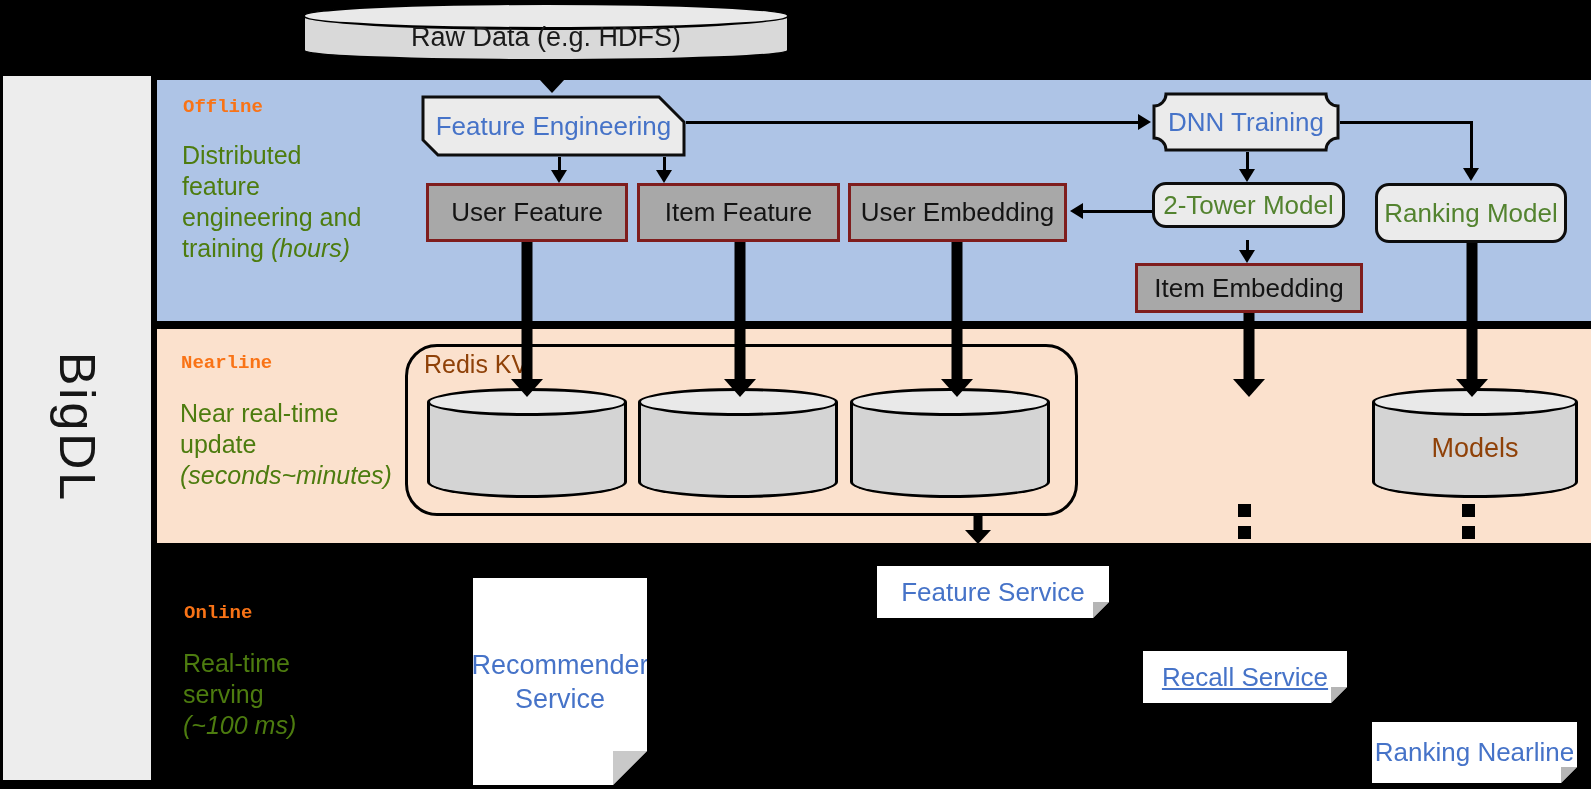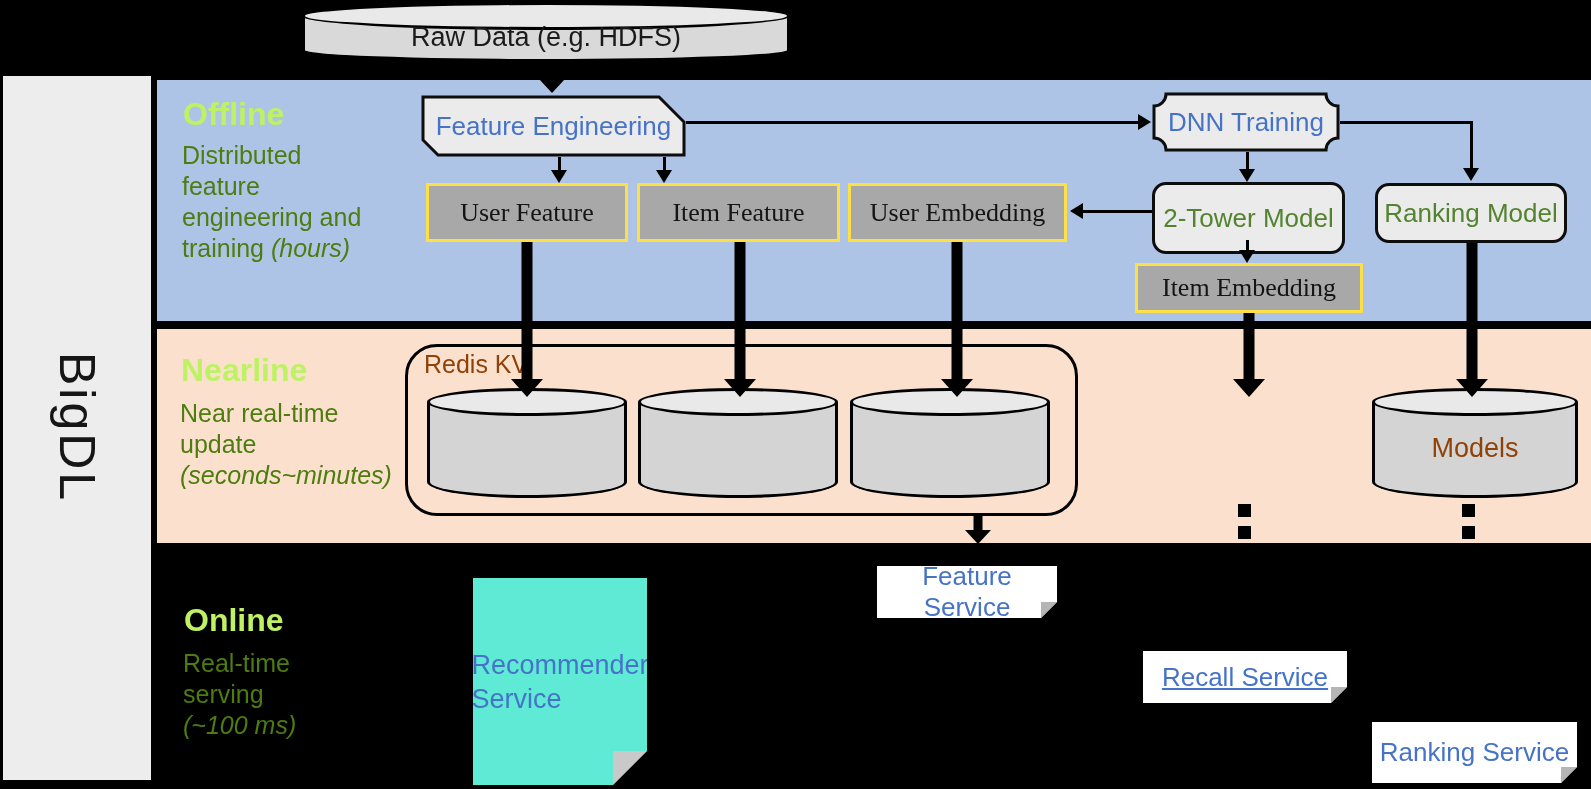--- a/index.html
+++ b/index.html
@@ -8,29 +8,29 @@
 
   
   .band{position:absolute;left:157px;width:1434px;}
   .band-offline{top:80px;height:241px;background:#aec4e6;}
   .band-nearline{top:329px;height:214px;background:#fbe1cd;}
   .sidebar{position:absolute;left:3px;top:76px;width:148px;height:704px;background:#ededed;
            display:flex;align-items:center;justify-content:center;}
   .sidebar span{writing-mode:vertical-rl;font-size:50px;color:#161616;letter-spacing:3px;}
 
   
-  .sec-title{position:absolute;font-size:32px;font-weight:700;color:#bef264;}
+  .sec-title{position:absolute;font-size:19px;font-weight:700;color:#f97316;font-family:Liberation Mono, monospace;}
   .sec-desc{position:absolute;font-size:25px;line-height:31px;color:#4d7c0f;}
   .sec-desc i{font-style:italic;}
 
   
   .node{position:absolute;display:flex;align-items:center;justify-content:center;
         text-align:center;box-sizing:border-box;}
   .node .lbl{position:relative;z-index:2;}
-  .darkbox{background:#a8a8a8;border:3px solid #fde047;color:#141414;font-size:26px;font-family:Liberation Serif, serif;}
+  .darkbox{background:#a8a8a8;border:3px solid #7f1d1d;color:#141414;font-size:26px;}
   .roundbox{background:#ebebeb;border:3px solid #0d0d0d;border-radius:14px;font-size:26px;}
   .green{color:#53832f;}
   .bluetext{color:#4673c8;}
   .shape-svg{position:absolute;inset:0;z-index:1;}
 
   
   .cyl{position:absolute;background:#d4d4d4;border:3px solid #000;border-top:none;
        border-radius:0 0 50% 50% / 0 0 16px 16px;box-sizing:border-box;}
   .cyl::before{content:"";position:absolute;left:-3px;right:-3px;top:-14px;height:28px;
        background:#e9e9e9;border:3px solid #000;border-radius:50%;box-sizing:border-box;}
@@ -60,22 +60,22 @@
   .ah-left{border-top:8px solid transparent;border-bottom:8px solid transparent;border-right:13px solid #000;}
 
   .dot{position:absolute;width:13px;height:13px;background:#000;}
 
   
   .note{position:absolute;background:#fff;color:#4673c8;font-size:26px;
         display:flex;align-items:center;justify-content:center;text-align:center;
         clip-path:polygon(0 0,100% 0,100% calc(100% - 16px),calc(100% - 16px) 100%,0 100%);}
   .note::after{content:"";position:absolute;right:0;bottom:0;width:16px;height:16px;
         background:#b5b5b5;clip-path:polygon(0 0,100% 0,0 100%);}
-  .doc{position:absolute;background:#5eead4;color:#4673c8;font-size:27px;line-height:34px;
-        display:flex;align-items:center;justify-content:center;
+  .doc{position:absolute;background:#ffffff;color:#4673c8;font-size:27px;line-height:34px;
+        display:flex;align-items:center;justify-content:center;text-align:center;
         clip-path:polygon(0 0,100% 0,100% calc(100% - 34px),calc(100% - 34px) 100%,0 100%);}
   .doc::after{content:"";position:absolute;right:0;bottom:0;width:34px;height:34px;
         background:#c9c9c9;clip-path:polygon(0 0,100% 0,0 100%);}
 </style>
 </head>
 <body>
 
 <div class="stage">
 
   <div class="band band-offline"></div>
@@ -127,21 +127,21 @@
   <div class="node darkbox" style="left:637px;top:183px;width:203px;height:59px;">
     <span class="lbl">Item Feature</span>
   </div>
   <div class="node darkbox" style="left:848px;top:183px;width:219px;height:59px;">
     <span class="lbl">User Embedding</span>
   </div>
   <div class="node darkbox" style="left:1135px;top:263px;width:228px;height:50px;">
     <span class="lbl">Item Embedding</span>
   </div>
 
-  <div class="node roundbox green" style="left:1152px;top:182px;width:193px;height:72px;">
+  <div class="node roundbox green" style="left:1152px;top:182px;width:193px;height:46px;">
     <span class="lbl">2-Tower Model</span>
   </div>
   <div class="node roundbox green" style="left:1375px;top:183px;width:192px;height:60px;align-items:center;">
     <span class="lbl">Ranking Model</span>
   </div>
 
   <div class="container-rect" style="left:405px;top:344px;width:673px;height:172px;"></div>
   <div class="redis-lbl" style="left:424px;top:350px;">Redis KV</div>
 
   <div class="cyl" style="left:427px;top:402px;width:200px;height:96px;"></div>
@@ -205,23 +205,23 @@
 
   <div class="dot" style="left:1238px;top:504px;"></div>
   <div class="dot" style="left:1238px;top:526px;"></div>
   <div class="dot" style="left:1462px;top:504px;"></div>
   <div class="dot" style="left:1462px;top:526px;"></div>
 
   <div class="doc" style="left:473px;top:578px;width:174px;height:207px;">
     <span class="lbl" style="padding:0 6px;">Recommender Service</span>
   </div>
 
-  <div class="note" style="left:877px;top:566px;width:180px;height:52px;">
+  <div class="note" style="left:877px;top:566px;width:232px;height:52px;">
     <span class="lbl">Feature Service</span>
   </div>
   <div class="note" style="left:1143px;top:651px;width:204px;height:52px;text-decoration:underline;">
     <span class="lbl">Recall Service</span>
   </div>
   <div class="note" style="left:1372px;top:722px;width:205px;height:61px;">
-    <span class="lbl">Ranking Service</span>
+    <span class="lbl">Ranking Nearline</span>
   </div>
 
 </div>
 
 </body></html>

